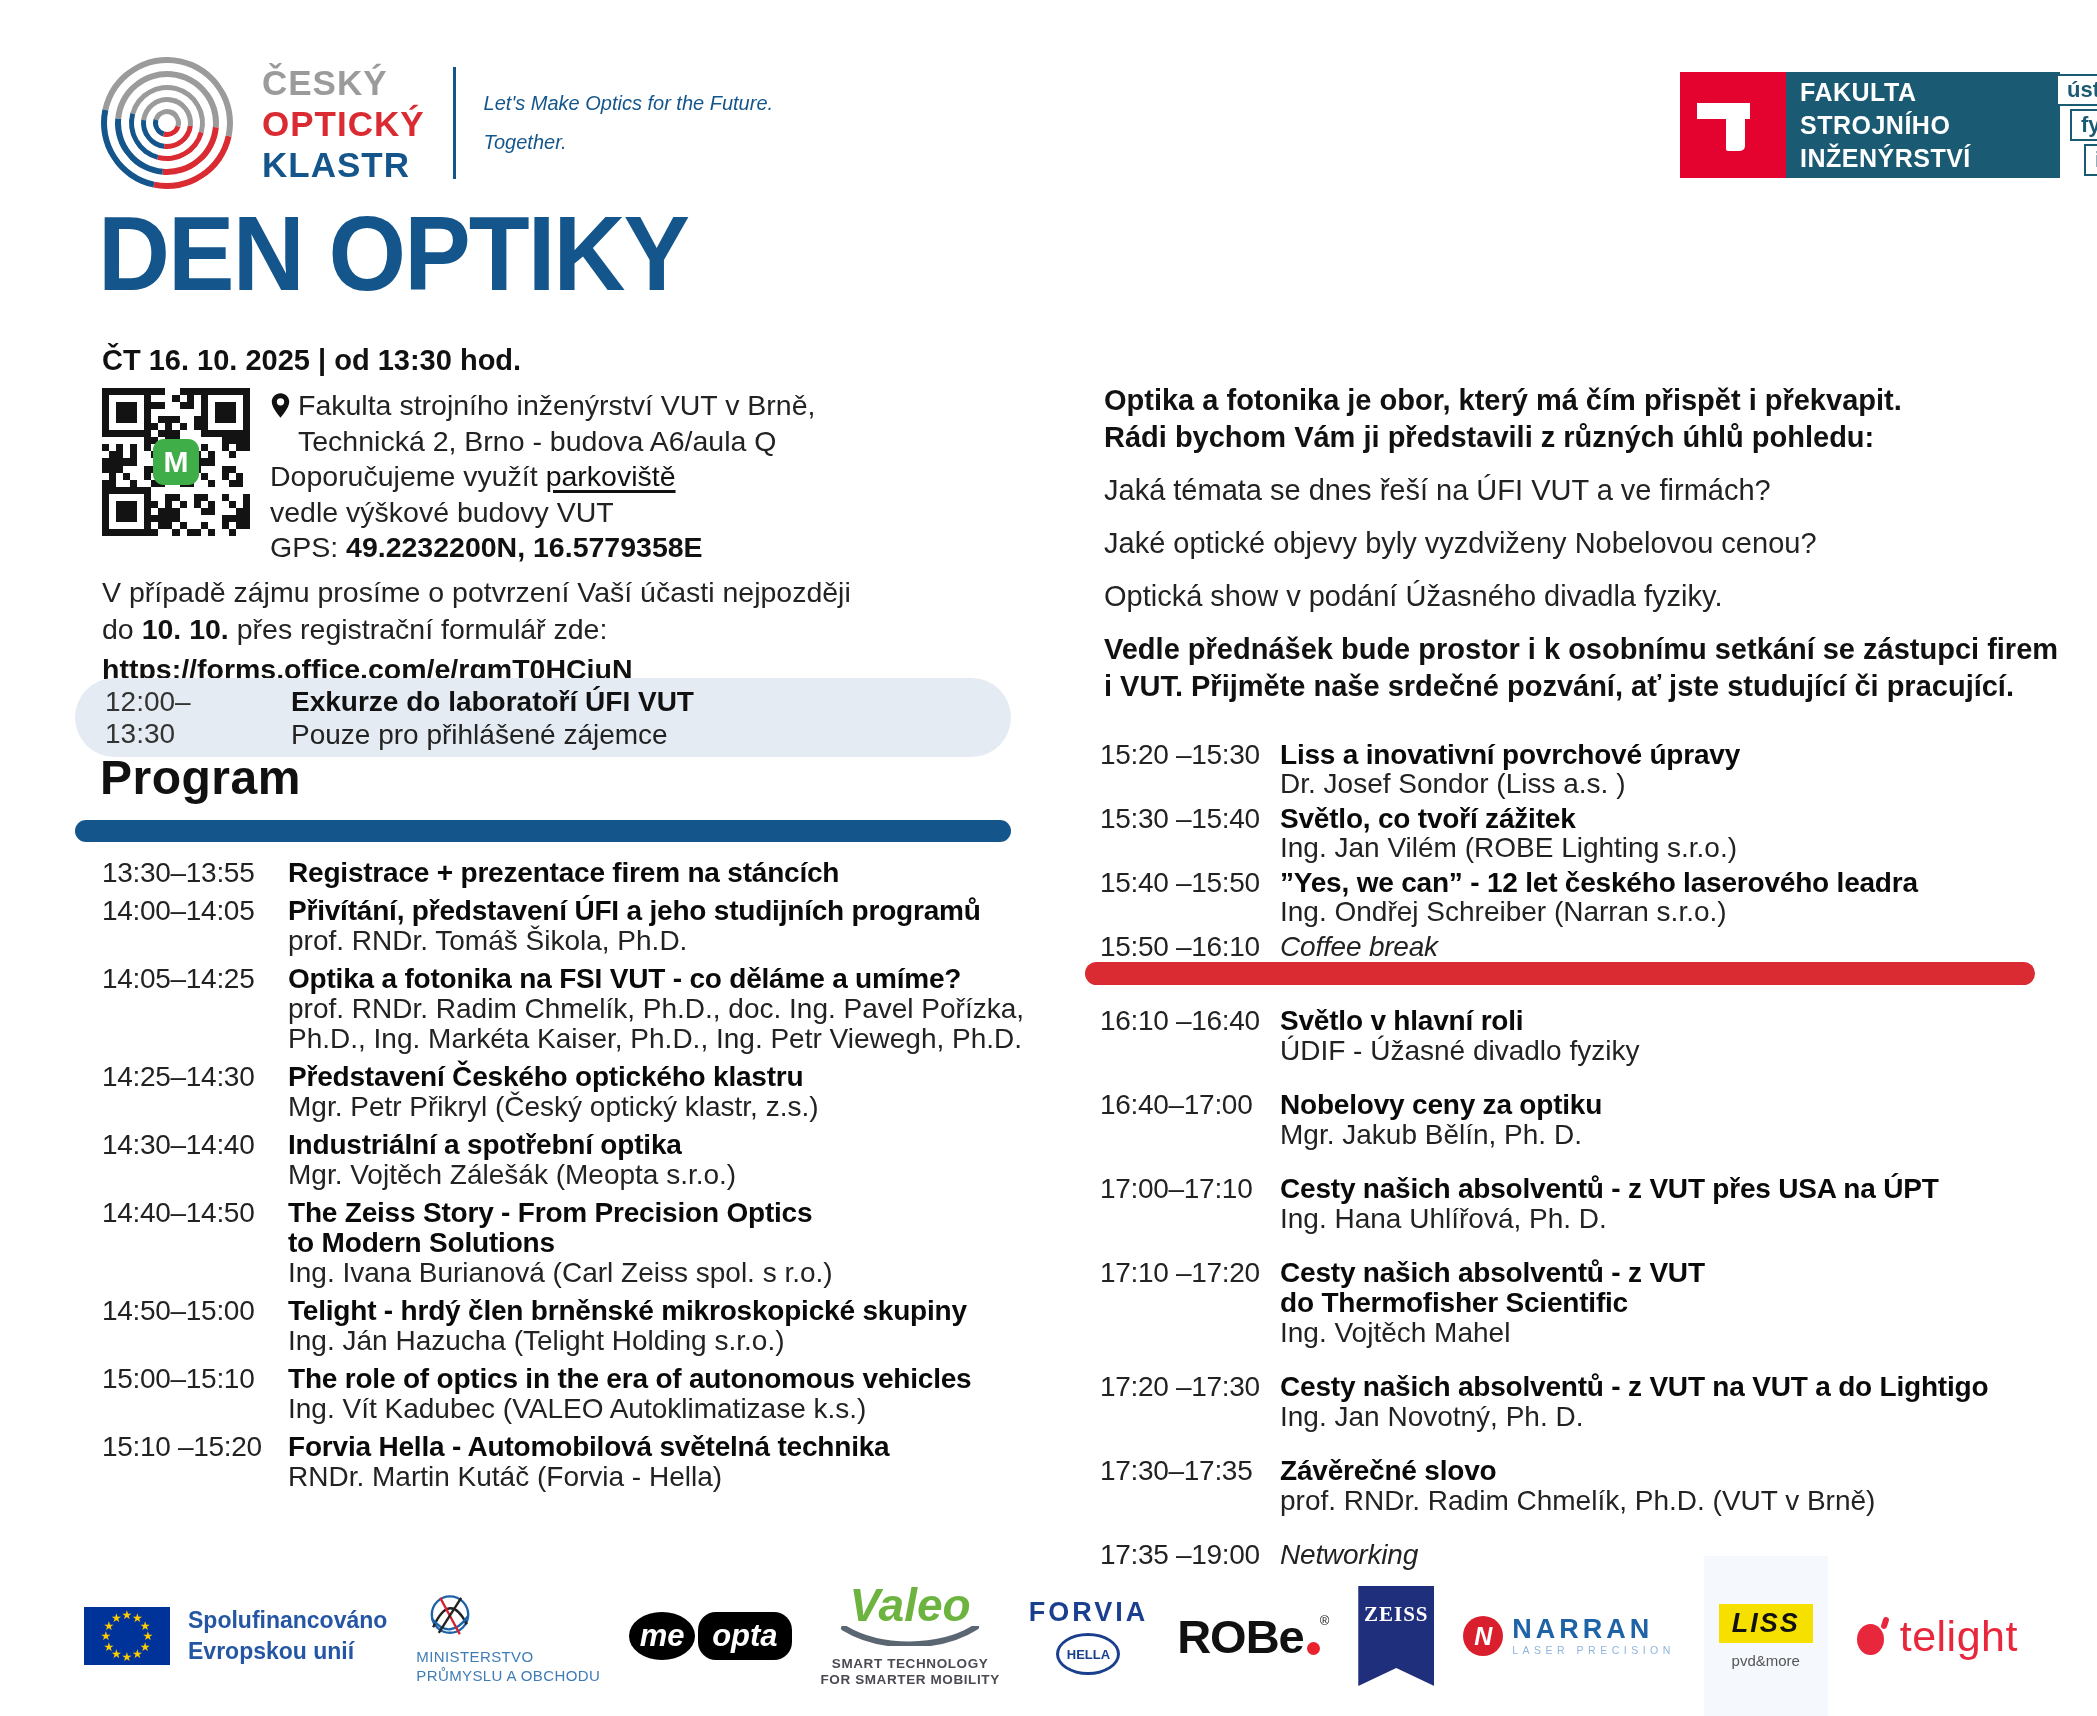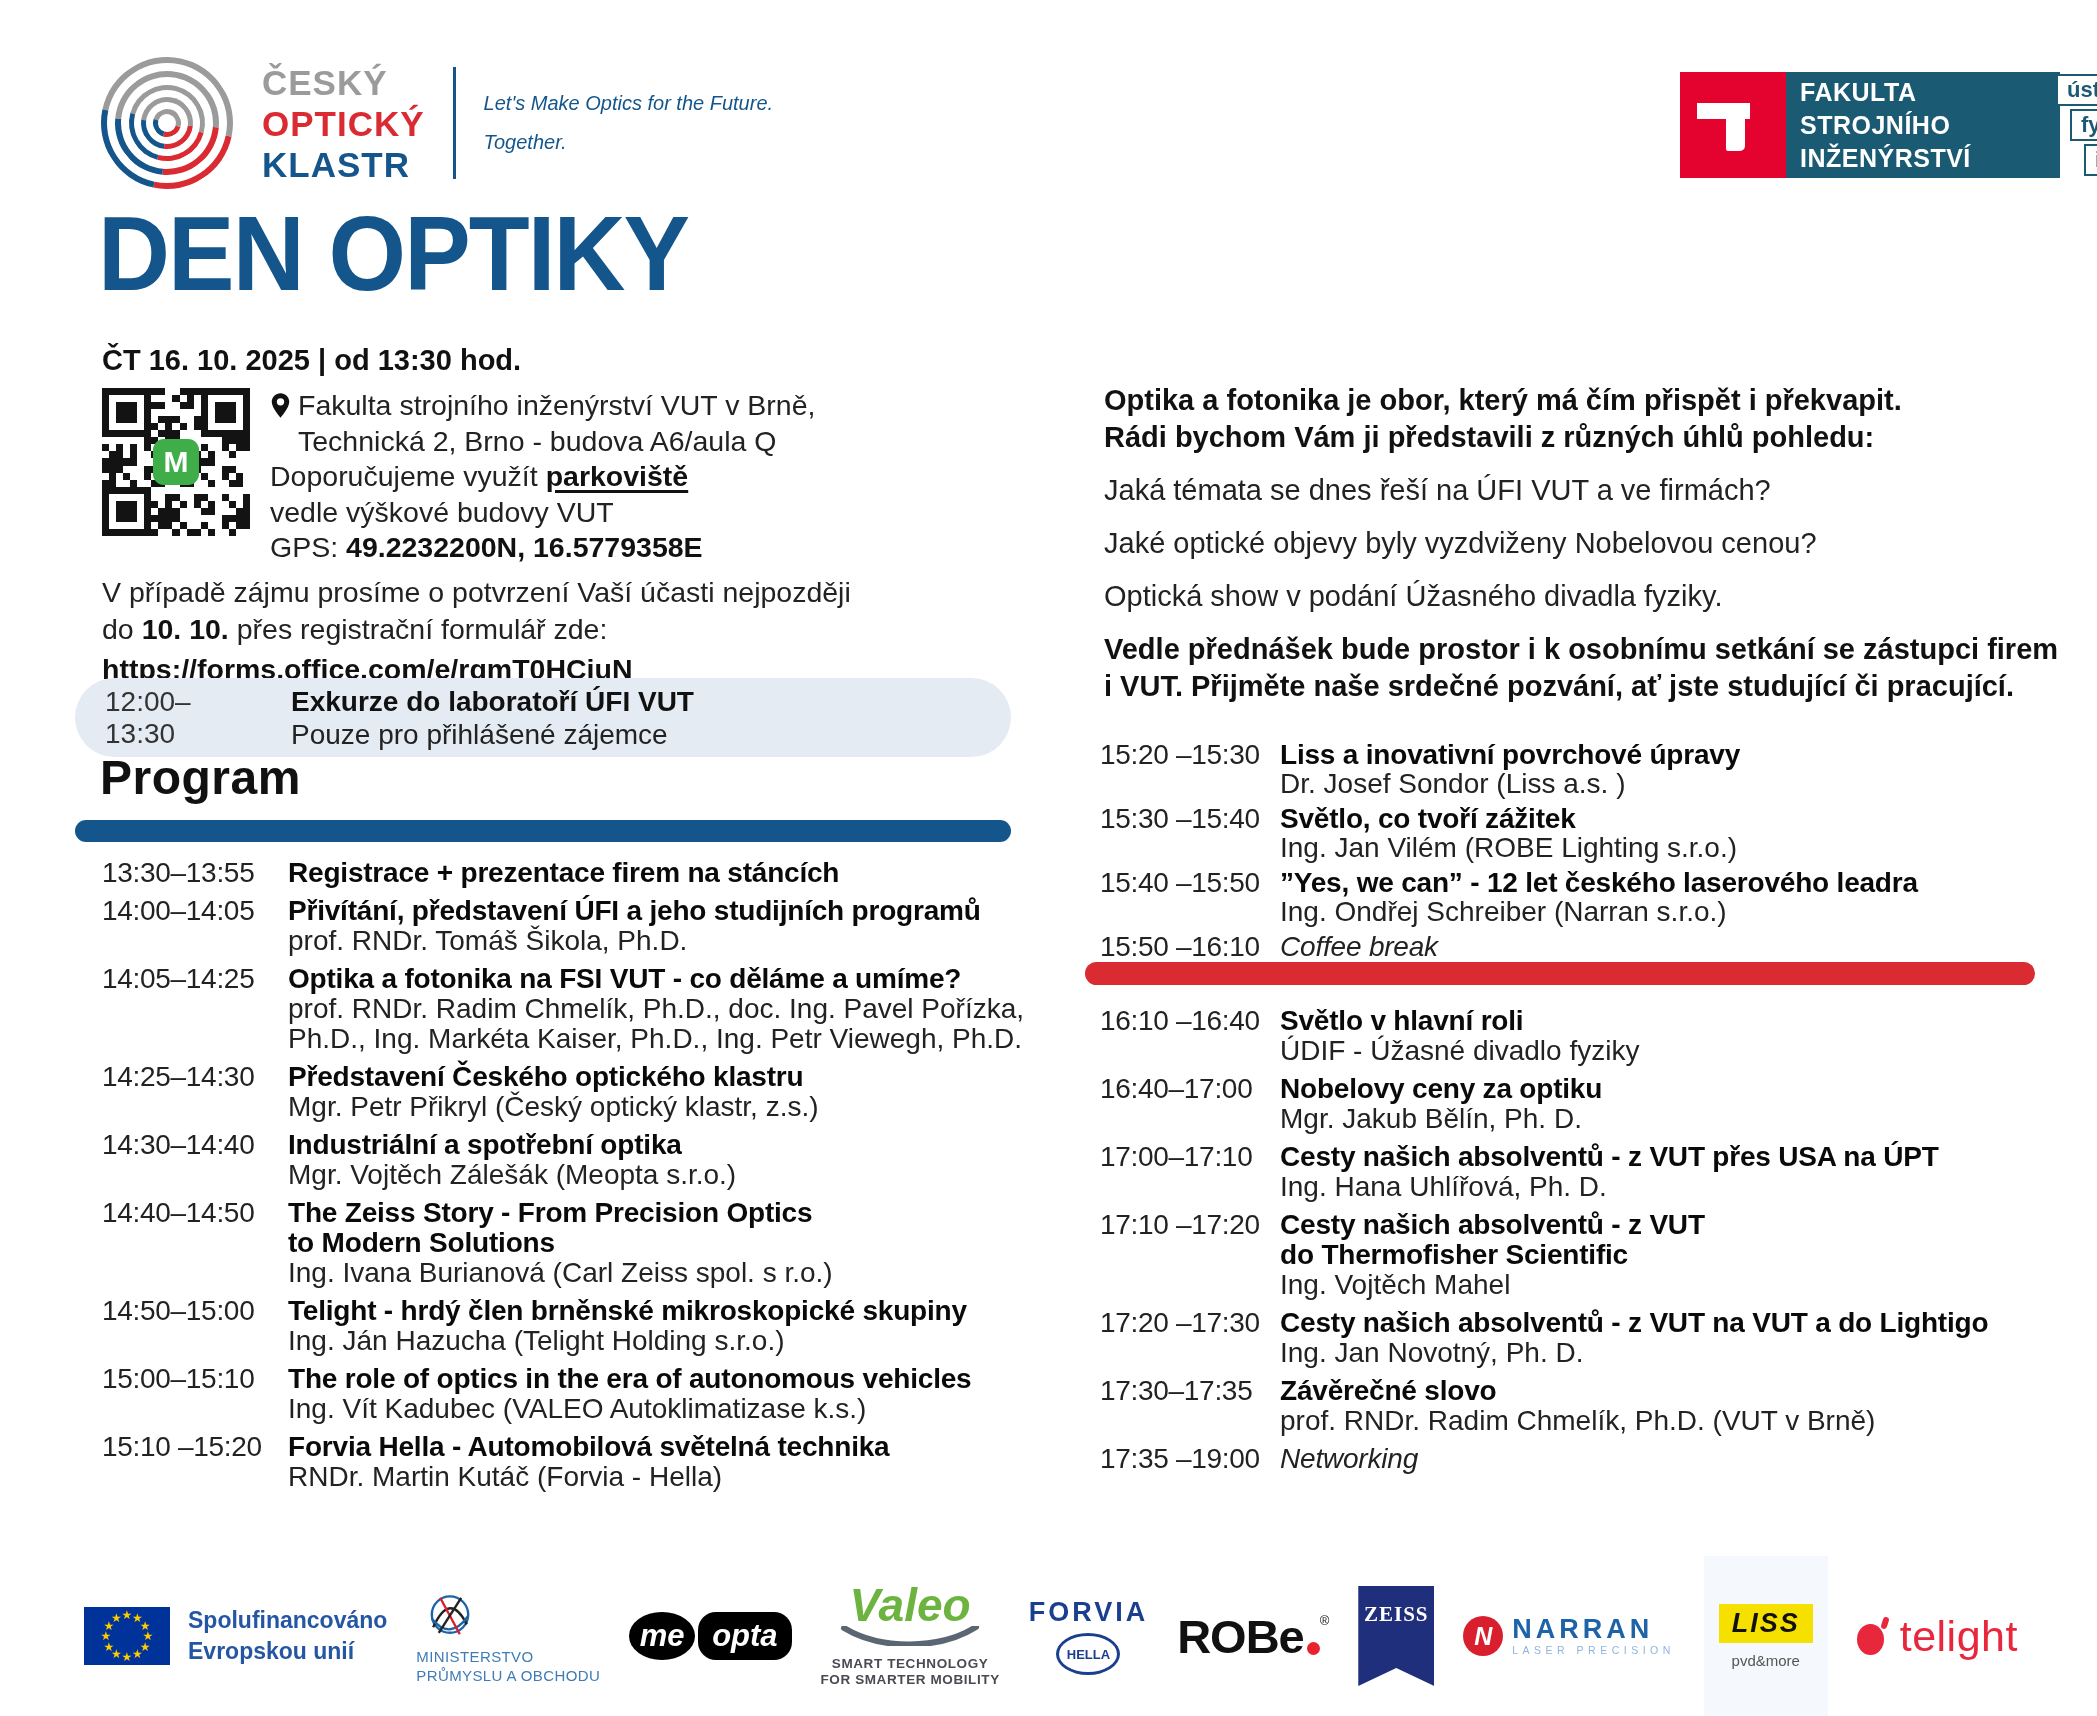--- a/index.html
+++ b/index.html
@@ -42,21 +42,21 @@
   .qr-wrap{position:relative;width:148px;height:148px;flex:none}
   #qr-grid{display:grid;width:148px;height:148px;grid-template-columns:repeat(21,1fr);grid-template-rows:repeat(21,1fr)}
   #qr-grid div{background:#131313}
   .qr-badge{position:absolute;left:50%;top:50%;transform:translate(-50%,-50%);width:46px;height:46px;background:#3fae49;
             border-radius:11px;display:flex;align-items:center;justify-content:center;color:#fff;font-weight:700;font-size:30px}
   .venue-text{font-size:28.5px;line-height:35.5px;color:#222}
   .v-line1{display:flex;align-items:center;gap:7px}
   .pin{width:21px;height:27px;flex:none}
   .v-line2{padding-left:28px}
   .v-bold{font-weight:700;color:#111}
-  .v-underline{font-weight:700;color:#111;text-decoration:underline;text-underline-offset:4px;text-decoration-thickness:2.5px}
+  .v-underline{font-weight:400;color:#111;text-decoration:underline;text-underline-offset:4px;text-decoration-thickness:2.5px}
 
   
   .reg{position:absolute;left:102px;top:574px;font-size:28.5px;line-height:37px;color:#222}
   .reg .v-bold{color:#111}
   .reg-url{display:inline-block;font-weight:700;color:#111;border-bottom:7px solid var(--brandBlue,#14568c);
            padding-bottom:3px;margin-top:3px;text-decoration:none}
 
   
   .pill{position:absolute;left:75px;top:678px;width:936px;height:79px;background:var(--pillBg,#e4ebf2);border-radius:40px;
         display:flex;align-items:center;gap:36px;padding-left:30px;box-sizing:border-box}
@@ -65,21 +65,21 @@
   .pill-note{font-size:28px;line-height:33px;color:#222}
 
   
   .program-h{position:absolute;left:100px;top:750px;font-size:48px;font-weight:700;color:#111;letter-spacing:.5px}
   .bluebar{position:absolute;left:75px;top:820px;width:936px;height:22px;border-radius:11px;background:var(--brandBlue,#14568c)}
   .redbar{position:absolute;left:1085px;top:962px;width:950px;height:23px;border-radius:12px;background:var(--brandRed,#d9272e)}
 
   .prog{display:flex;flex-direction:column}
   .prog-left{position:absolute;left:102px;top:858px;width:930px;gap:8px}
   .prog-r1{position:absolute;left:1100px;top:740px;width:970px;gap:6px}
-  .prog-r2{position:absolute;left:1100px;top:1006px;width:985px;gap:8px}
+  .prog-r2{position:absolute;left:1100px;top:1006px;width:985px;gap:24px}
   .row{display:flex}
   .row .time{width:186px;flex:none;font-size:28px;line-height:30px;color:#222;letter-spacing:-.3px}
   .prog-r1 .time,.prog-r2 .time{width:180px}
   .row .info{font-size:28px;line-height:30px}
   .prog-r1 .row .time,.prog-r1 .row .info{line-height:29px}
   .ptitle{font-weight:700;color:#0a0a0a;white-space:pre-line;letter-spacing:-.2px}
   .speaker{color:#222;white-space:pre-line}
   .italic-title{font-weight:400;font-style:italic;color:#222}
 
   

